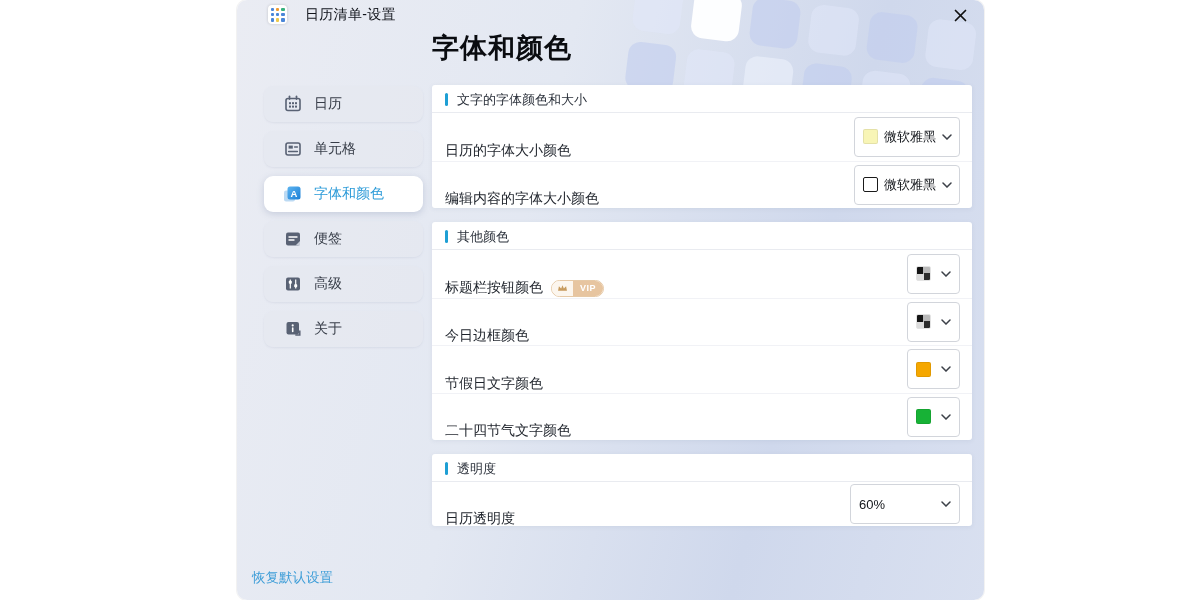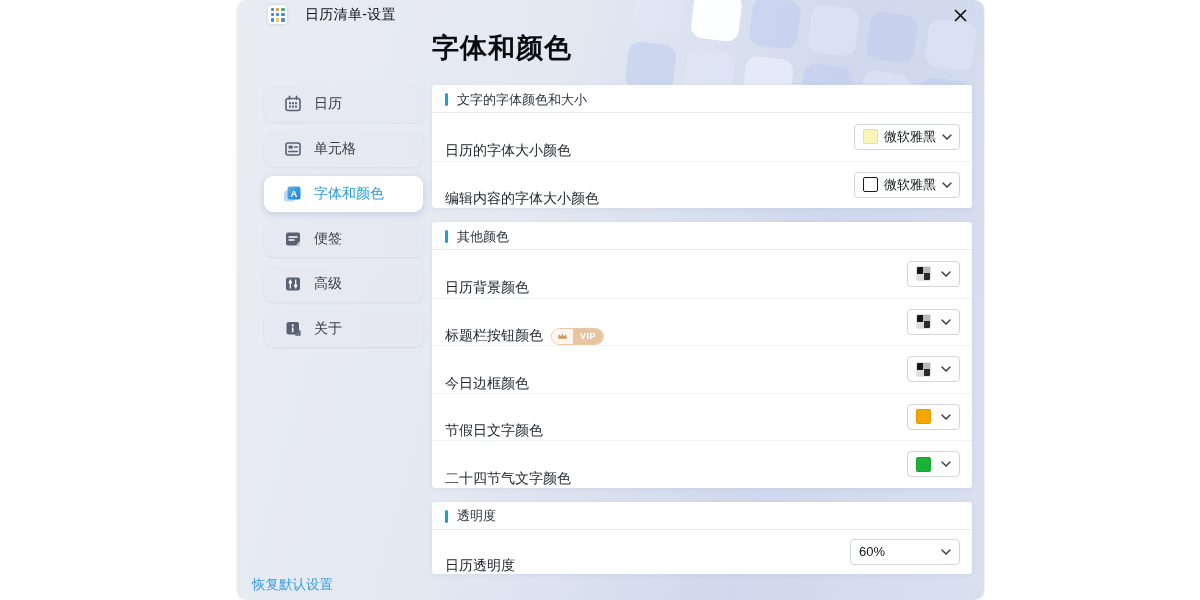--- a/index.html
+++ b/index.html
@@ -41,40 +41,40 @@
   .sidebar { position:absolute; left:27px; top:86px; width:159px; z-index:5;
     display:flex; flex-direction:column; gap:9px; }
   .side-item { height:36px; border-radius:9px; background:rgba(229,232,239,.78);
     display:flex; align-items:center; gap:12px; padding-left:19px; cursor:pointer;
     box-shadow:0 1px 2px rgba(140,150,175,.15); }
   .side-item.active { background:#fff; box-shadow:0 2px 7px rgba(110,125,160,.28); }
   .side-icon { width:19px; height:19px; display:flex; align-items:center; justify-content:center; }
   .side-label { font-size:14px; color:#373d48; }
   .side-item.active .side-label { color:#2a9ad8; font-weight:500; }
 
-  .reset-link { position:absolute; left:15px; bottom:6px; z-index:5;
+  .reset-link { position:absolute; left:15px; bottom:13px; z-index:5;
     font-size:13.5px; color:#3f9ed8; cursor:pointer; text-decoration:none; }
 
   .content { position:absolute; left:195px; top:85px; width:540px; z-index:4; }
   .card { background:#fff; border-radius:3px; box-shadow:0 1px 4px rgba(100,115,150,.10); overflow:hidden; }
   .card + .card { margin-top:14px; }
 
   .sec-head { display:flex; align-items:center; gap:9px; height:28px; padding:2px 13px 0;
     border-bottom:1px solid #e9ebf0; }
   .sec-bar { width:3px; height:13px; background:#1e9fd4; border-radius:1.5px; }
   .sec-title { font-size:13px; color:#2b313b; font-weight:500; }
 
   .row { display:flex; align-items:center; justify-content:space-between;
     height:47.5px; padding:0 12px 0 13px; }
   .row + .row { border-top:1px solid #f1f2f6; }
   .row-short { height:44px; }
   .row-label { font-size:14px; color:#1d222a; display:flex; align-items:center; gap:8px;margin-top:29px; }
 
   .select { display:flex; align-items:center; justify-content:space-between; gap:6px;
-    background:#fff; border:1px solid #d2d5db; border-radius:4px; height:26px; padding:0 8px; cursor:pointer; }
+    background:#fff; border:1px solid #d2d5db; border-radius:4px; height:40px; padding:0 8px; cursor:pointer; }
   .font-select { width:106px; }
   .color-select { width:53px; }
   .text-select { width:110px; }
   .sel-label { font-size:13px; color:#14171c; white-space:nowrap; }
   .swatch { width:15px; height:15px; border-radius:2px; flex:none; border:1px solid rgba(0,0,0,.08); }
   .swatch.swatch-white { border:1.5px solid #1a1a1a; background:#fff; }
   .swatch.checker { border:1px solid #e3e3e3;
     background:conic-gradient(#b9b9b9 0 25%, #2b2b2b 0 50%, #dcdcdc 0 75%, #141414 0); }
   .chev { display:flex; flex:none; }
 
@@ -244,31 +244,20 @@
           </div>
         </div>
       </section>
 
       <section class="card">
         <div class="sec-head">
           <span class="sec-bar"></span>
           <span class="sec-title">其他颜色</span>
         </div>
         <div class="row">
-          <span class="row-label">日历背景颜色</span>
-          <div class="select color-select">
-            <span class="swatch checker"></span>
-            <span class="chev">
-              <svg width="10" height="6" viewBox="0 0 10 6">
-                  <path d="M1 1 L5 5 L9 1" fill="none" stroke="#3c4048" stroke-width="1.5" stroke-linecap="round"></path>
-                </svg>
-            </span>
-          </div>
-        </div>
-        <div class="row">
           <span class="row-label">
             <span>标题栏按钮颜色</span>
             <span class="vip">
               <span class="vip-crown">
                 <svg width="11" height="8" viewBox="0 0 16 11">
                     <path d="M1.5 9.5 L2.8 3 L6 6.3 L8 1.5 L10 6.3 L13.2 3 L14.5 9.5 Z" fill="#c79b5e"></path>
                   </svg>
               </span>
               <span class="vip-text">VIP</span>
             </span>

